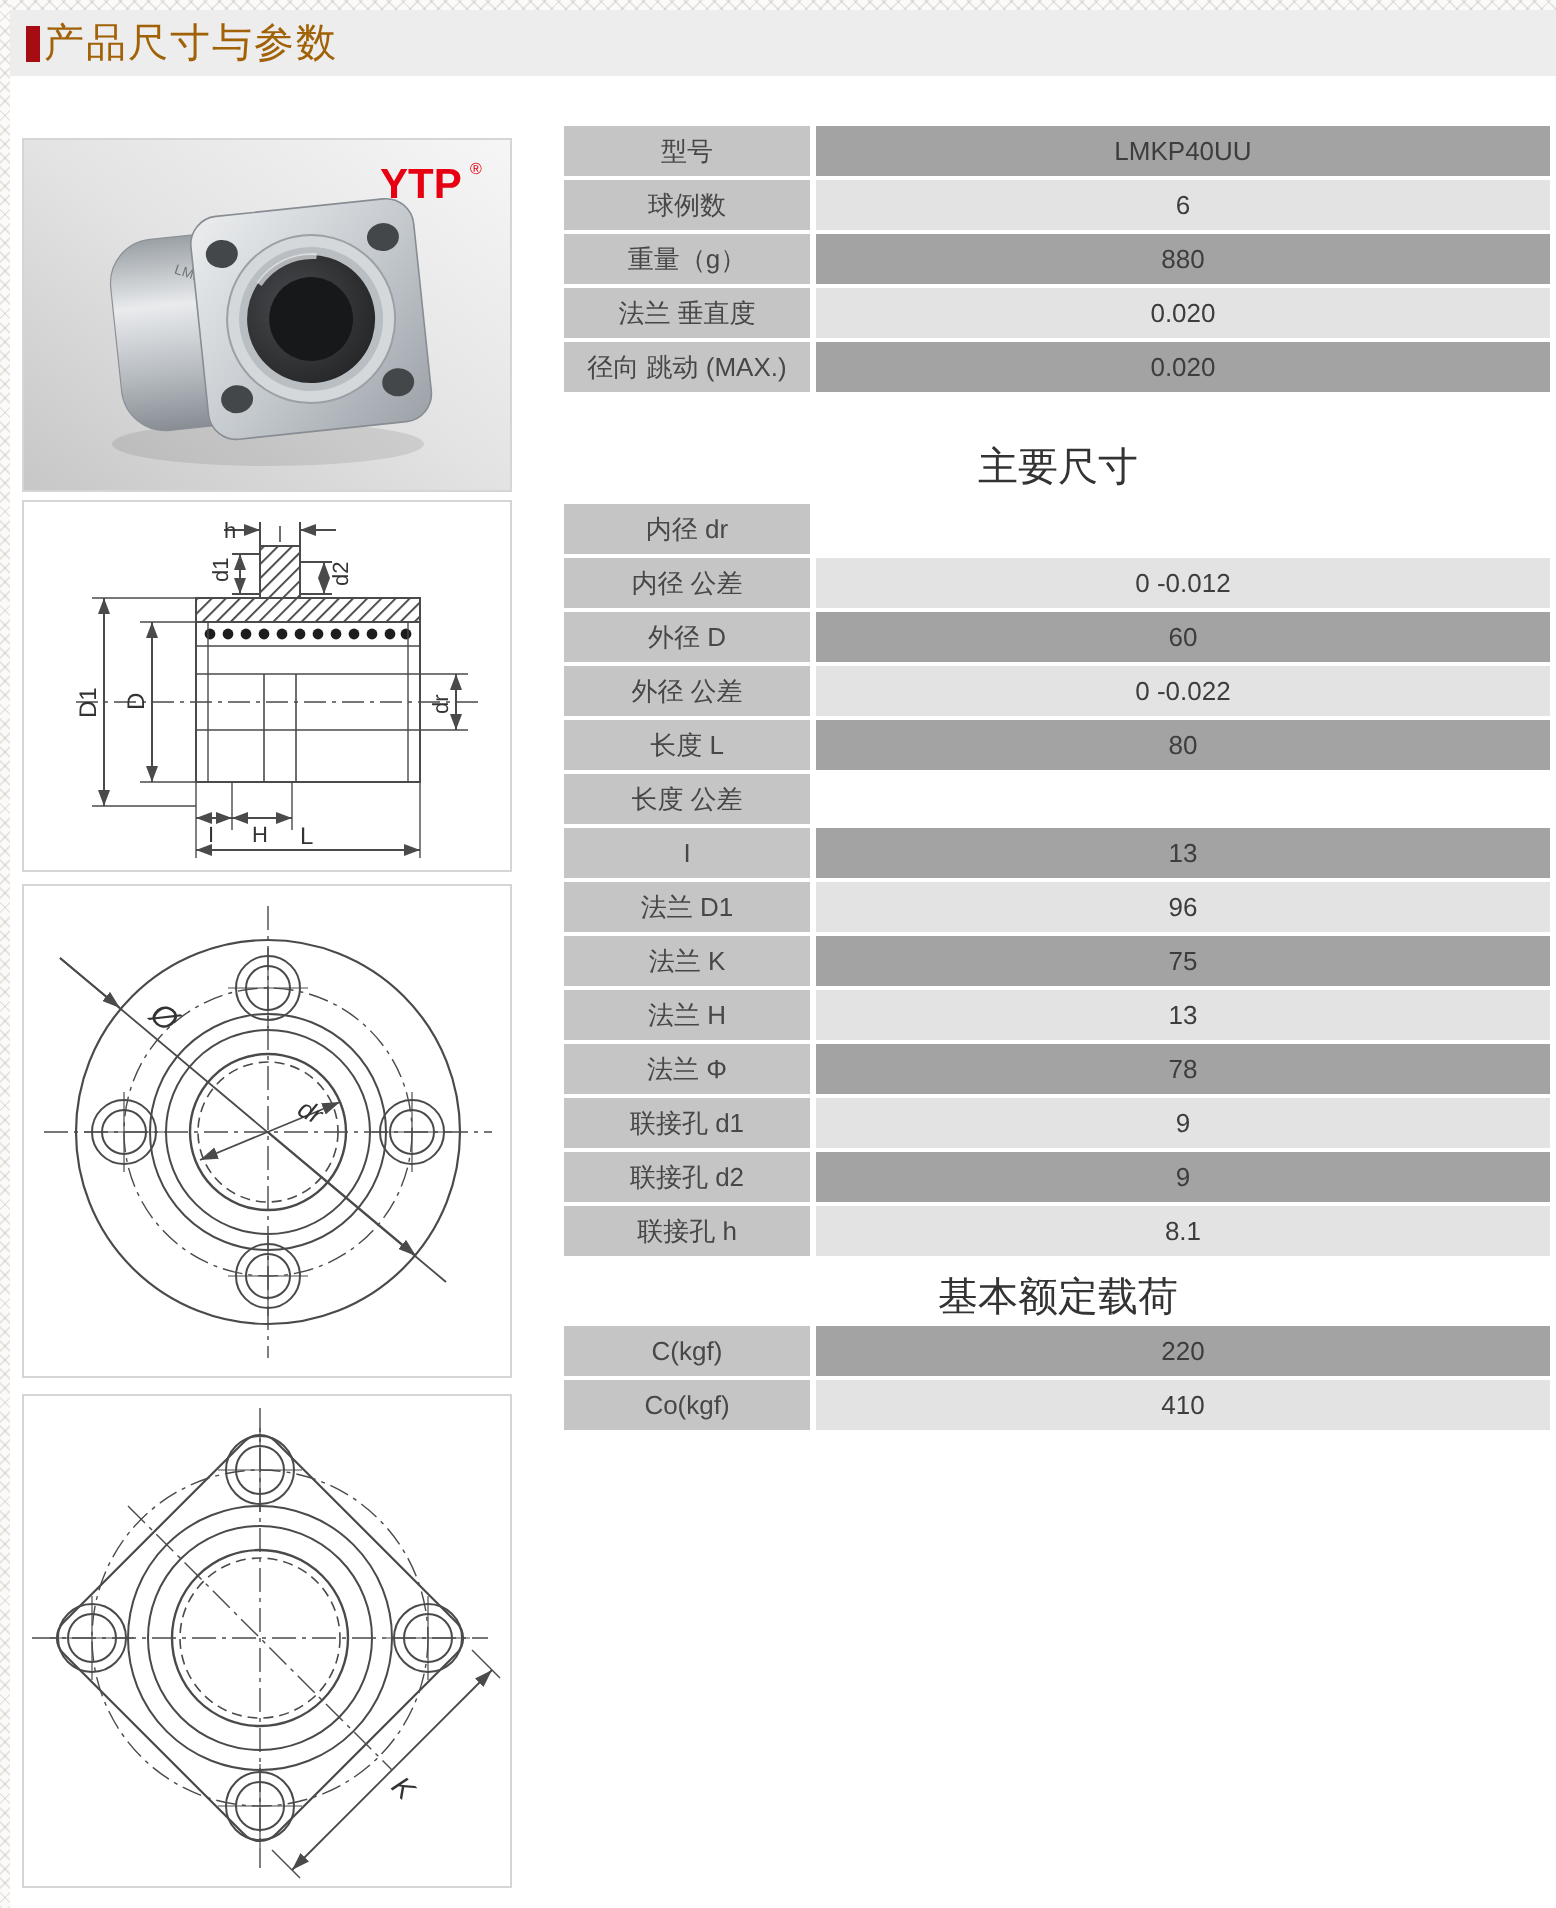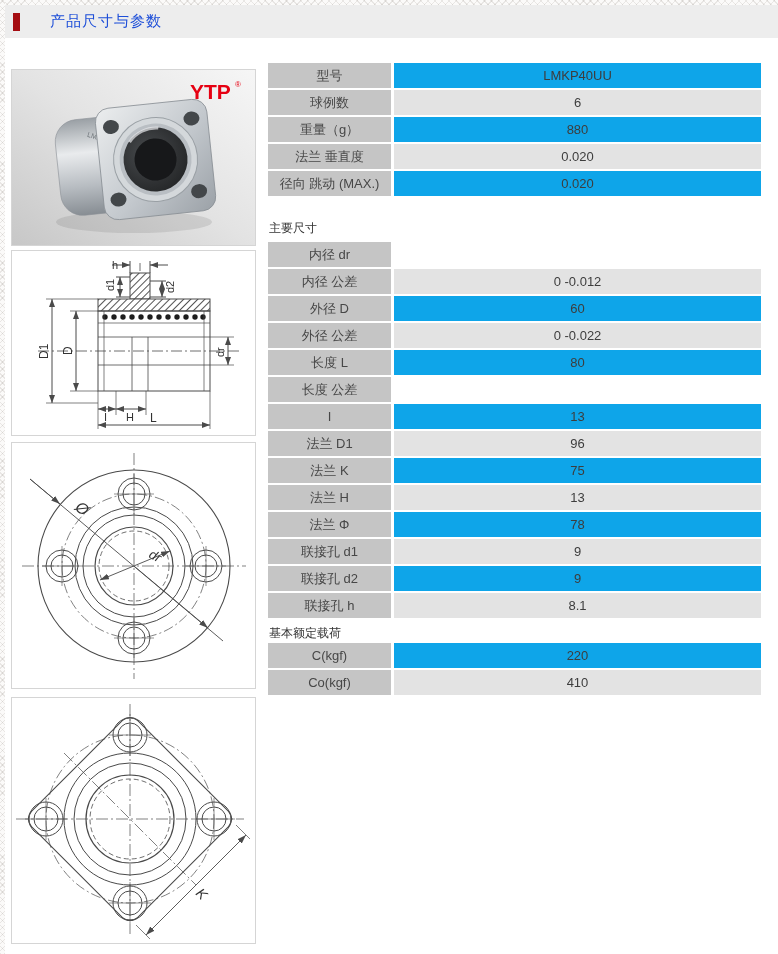--- a/index.html
+++ b/index.html
@@ -14,39 +14,39 @@
       repeating-linear-gradient(45deg, rgba(120,110,100,.14) 0 1px, transparent 1px 5px),
       repeating-linear-gradient(-45deg, rgba(120,110,100,.14) 0 1px, transparent 1px 5px);
   }
   .pattern-top { left:0; top:0; width:778px; height:5px; }
   .pattern-left { left:0; top:0; width:5px; height:954px; }
 
   
   .header-bar { position:absolute; left:5px; top:5px; width:773px; height:33px;
     background:#ededed; display:flex; align-items:center; }
   .accent-bar { width:7px; height:18px; background:#a50d12; margin-left:8px; flex:0 0 auto; }
-  .page-title { margin-left:30px; font-size:15px; color:#1d4ed8; letter-spacing:1px; }
+  .page-title { margin-left:2px; font-size:20px; color:#a16207; letter-spacing:1px; }
 
   
   .images-col { position:absolute; left:11px; top:69px; width:245px; }
   .img-box { width:245px; border:1px solid #d5d5d5; background:#fff; overflow:hidden; }
   .img-box svg { display:block; }
   .box-photo  { height:177px; margin-bottom:4px; }
   .box-section{ height:186px; margin-bottom:6px; }
   .box-round  { height:247px; margin-bottom:8px; }
   .box-square { height:247px; }
 
   
-  .table-col { position:absolute; left:268px; top:63px; width:493px; }
+  .table-col { position:absolute; left:282px; top:63px; width:493px;text-align:center; }
   .spec-row { display:flex; height:25px; margin-bottom:2px; }
   .cell { display:flex; align-items:center; justify-content:center; font-size:13px; white-space:nowrap; }
   .cell.label { width:123px; background:#c5c5c5; color:#474747; margin-right:3px; flex:0 0 auto; }
-  .cell.value { flex:1; background:#0ea5e9; color:#3d3d3d; }
+  .cell.value { flex:1; background:#a3a3a3; color:#3d3d3d; }
   .spec-row.even .cell.value { background:#e3e3e3; }
-  .section-heading { font-size:12px; color:#333; }
+  .section-heading { font-size:20px; color:#333; }
   .section-heading.h-dim  { margin:24px 0 5px 1px; }
   .section-heading.h-load { margin:7px 0 1px 1px; }
 
   text { font-family:"Liberation Sans","DejaVu Sans",sans-serif; }
 </style>
 </head>
 <body>
 
 <div class="page">
 

